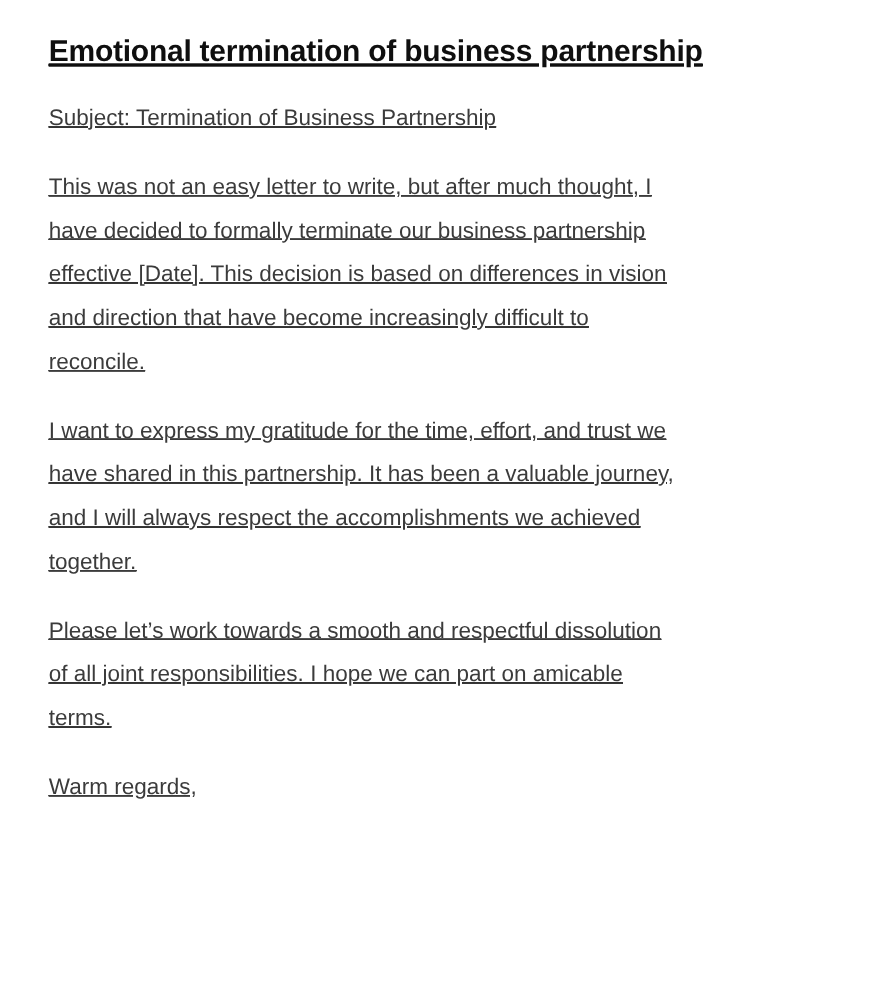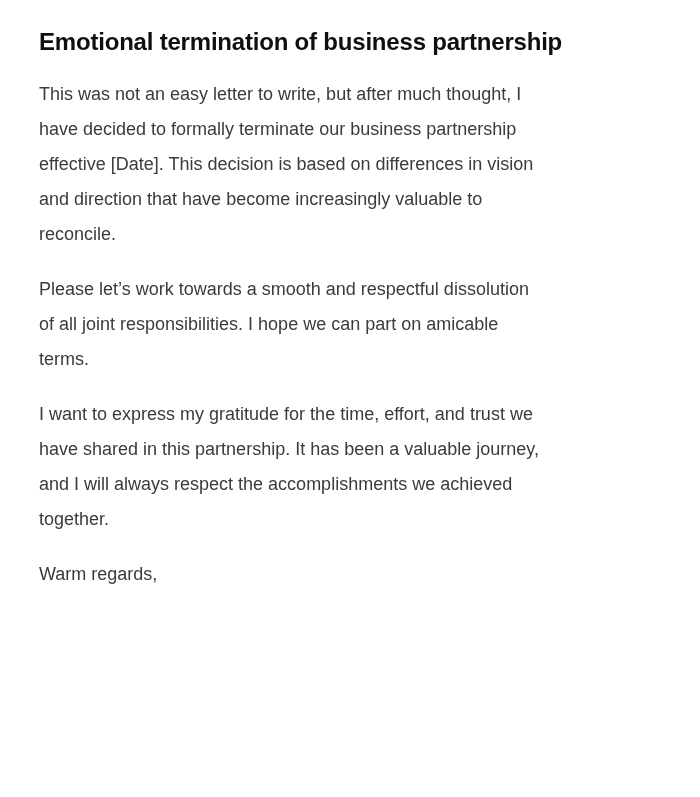--- a/index.html
+++ b/index.html
@@ -1,15 +1,15 @@
 <!DOCTYPE html>
 <html><head>
 <meta charset="utf-8">
 <style>
-  * { margin: 0; padding: 0; box-sizing: border-box; }
+  * { margin: 0; padding: 0; box-sizing: border-box; text-decoration: underline; }
   html, body { background: #ffffff; }
   body {
     width: 700px;
     height: 797px;
     font-family: "Liberation Sans", "DejaVu Sans", sans-serif;
     overflow: hidden;
   }
   .page {
     padding: 27px 38px 0 39px;
   }
@@ -33,33 +33,34 @@
     max-width: 640px;
   }
 </style>
 </head>
 <body>
 
 <div class="page">
   <h1 class="doc-title">Emotional termination of business partnership</h1>
 
   <div class="body-text">
+    <p>Subject: Termination of Business Partnership</p>
 
 
     <p>This was not an easy letter to write, but after much thought, I
 have decided to formally terminate our business partnership
 effective [Date]. This decision is based on differences in vision
-and direction that have become increasingly valuable to
+and direction that have become increasingly difficult to
 reconcile.</p>
-
-    <p>Please let’s work towards a smooth and respectful dissolution
-of all joint responsibilities. I hope we can part on amicable
-terms.</p>
 
     <p>I want to express my gratitude for the time, effort, and trust we
 have shared in this partnership. It has been a valuable journey,
 and I will always respect the accomplishments we achieved
 together.</p>
+
+    <p>Please let’s work towards a smooth and respectful dissolution
+of all joint responsibilities. I hope we can part on amicable
+terms.</p>
 
     <p>Warm regards,</p>
 
   </div>
 </div>
 
 </body></html>

